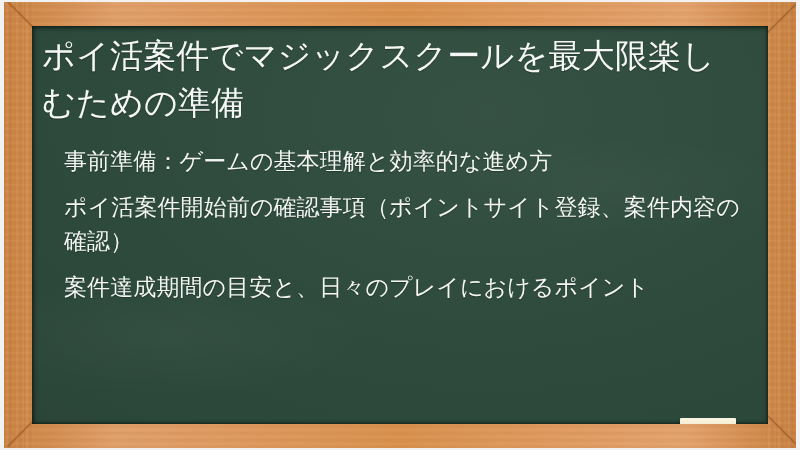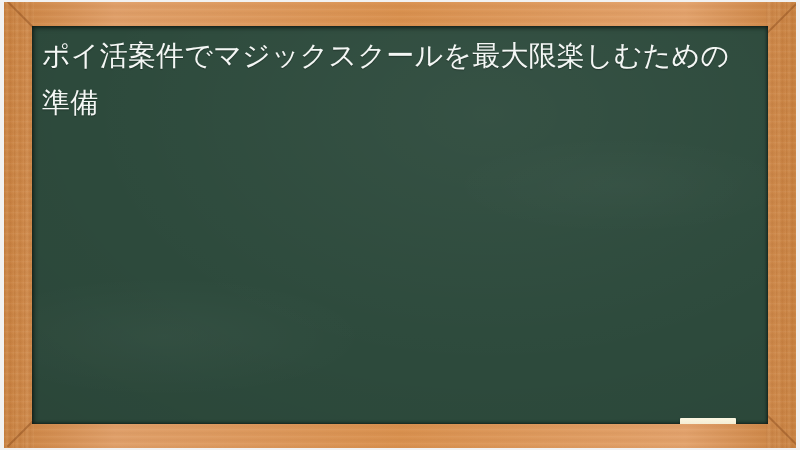--- a/index.html
+++ b/index.html
@@ -124,21 +124,21 @@
     right: 0;
     bottom: 0;
     padding: 6px 18px 0 6px;
     box-sizing: border-box;
   }
 
   #title {
     margin: 0;
     padding: 0 6px 0 4px;
     color: #f4f7f5;
-    font-size: 28px;
+    font-size: 33px;
     line-height: 47px;
     font-weight: 400;
     letter-spacing: 0.2px;
     text-shadow: 0 1px 1px rgba(0,0,0,0.30);
     white-space: normal;
   }
 
   #bullet-list {
     list-style: none;
     margin: 18px 0 0 0;
@@ -177,20 +177,25 @@
     <div class="miter tl"></div>
     <div class="miter tr"></div>
     <div class="miter bl"></div>
     <div class="miter br"></div>
 
     <div id="board">
       <div id="board-content">
 
         <h1 id="title">ポイ活案件でマジックスクールを最大限楽しむための準備</h1>
 
+        <ul id="bullet-list">
+          <li>事前準備：ゲームの基本理解と効率的な進め方</li>
+          <li>ポイ活案件開始前の確認事項（ポイントサイト登録、案件内容の確認）</li>
+          <li>案件達成期間の目安と、日々のプレイにおけるポイント</li>
+        </ul>
 
       </div>
 
       <div id="chalk"></div>
     </div>
   </div>
 
 </div>
 
 </body></html>

